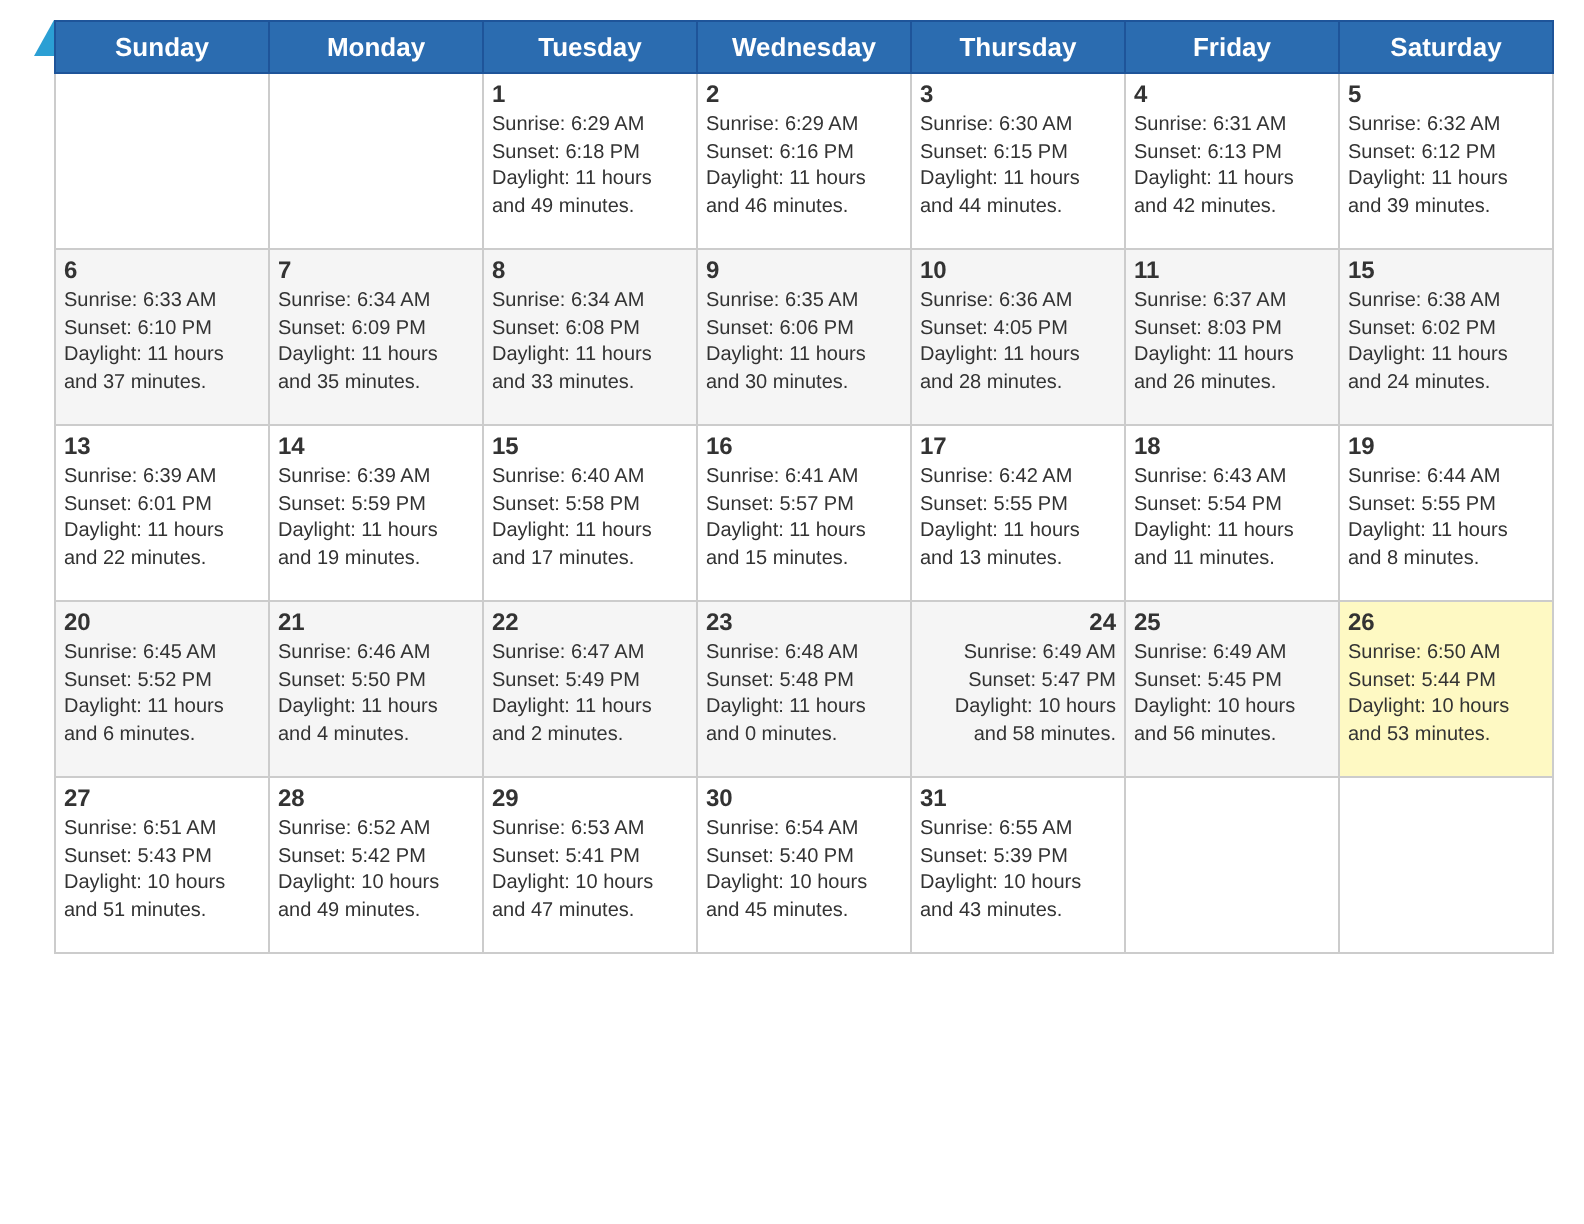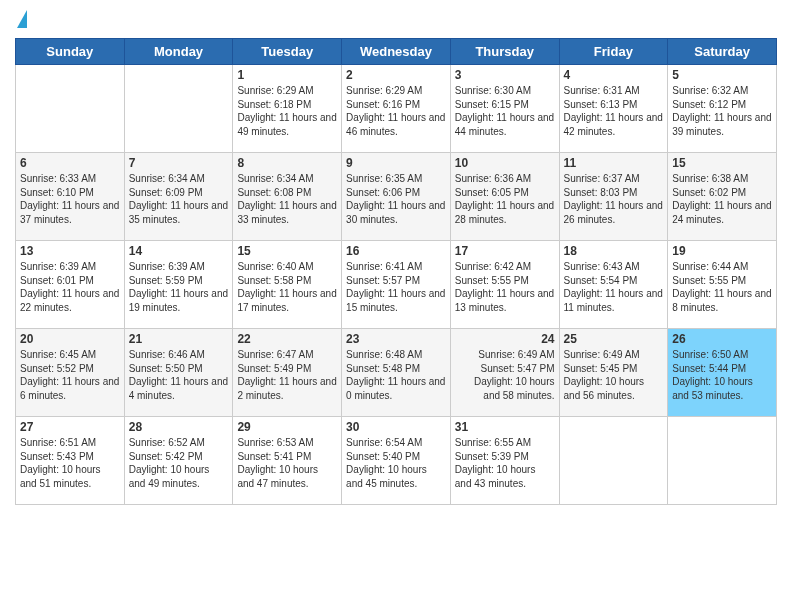--- a/index.html
+++ b/index.html
@@ -8,21 +8,21 @@
       background: #fff;
       width: 792px;
       height: 612px;
       overflow: hidden;
     }
     .page {
       width: 792px;
       height: 428px;
       padding: 10px 15px;
       display: flex;
-      flex-direction: column;
+      flex-direction: row;
       border-radius: 27px;
     }
     .header {
       display: flex;
       justify-content: space-between;
       align-items: flex-start;
       margin-bottom: 8px;
     }
     .logo {
       display: flex;
@@ -189,21 +189,21 @@
           </td>
           <td style="background: rgb(245, 245, 245);">
             <span class="day-num">9</span>
             <div class="cell-info">Sunrise: 6:35 AM
 Sunset: 6:06 PM
 Daylight: 11 hours and 30 minutes.</div>
           </td>
           <td style="background: rgb(245, 245, 245);">
             <span class="day-num">10</span>
             <div class="cell-info">Sunrise: 6:36 AM
-Sunset: 6:05 PM
+Sunset: 4:05 PM
 Daylight: 11 hours and 28 minutes.</div>
           </td>
           <td style="background: rgb(245, 245, 245);">
             <span class="day-num">11</span>
             <div class="cell-info">Sunrise: 6:37 AM
 Sunset: 8:03 PM
 Daylight: 11 hours and 26 minutes.</div>
           </td>
           <td style="background: rgb(245, 245, 245);">
             <span class="day-num">15</span>
@@ -286,21 +286,21 @@
             <div class="cell-info">Sunrise: 6:49 AM
 Sunset: 5:47 PM
 Daylight: 10 hours and 58 minutes.</div>
           </td>
           <td style="background: rgb(245, 245, 245);">
             <span class="day-num">25</span>
             <div class="cell-info">Sunrise: 6:49 AM
 Sunset: 5:45 PM
 Daylight: 10 hours and 56 minutes.</div>
           </td>
-          <td style="background: #7dd3fc;">
+          <td style="background: #fef9c3;">
             <span class="day-num">26</span>
             <div class="cell-info">Sunrise: 6:50 AM
 Sunset: 5:44 PM
 Daylight: 10 hours and 53 minutes.</div>
           </td>
         </tr>
         <tr>
           <td style="background: rgb(255, 255, 255);">
             <span class="day-num">27</span>
             <div class="cell-info">Sunrise: 6:51 AM

